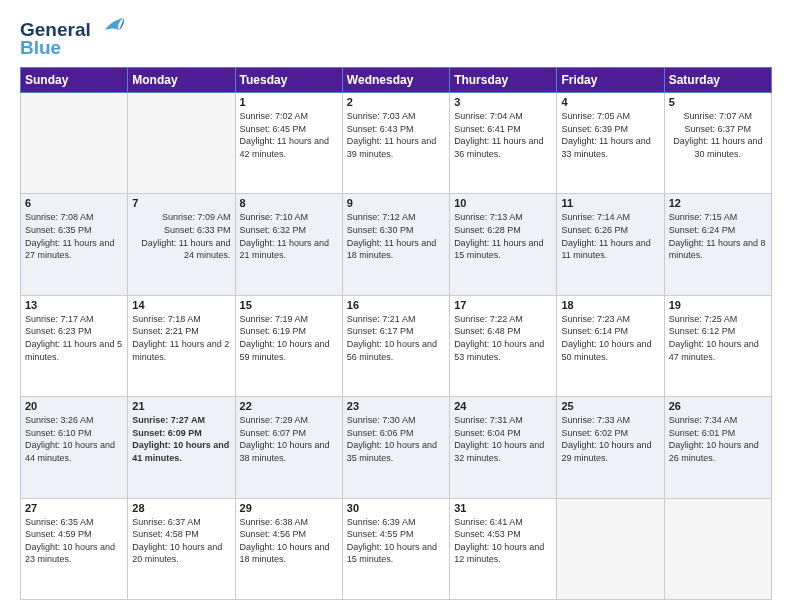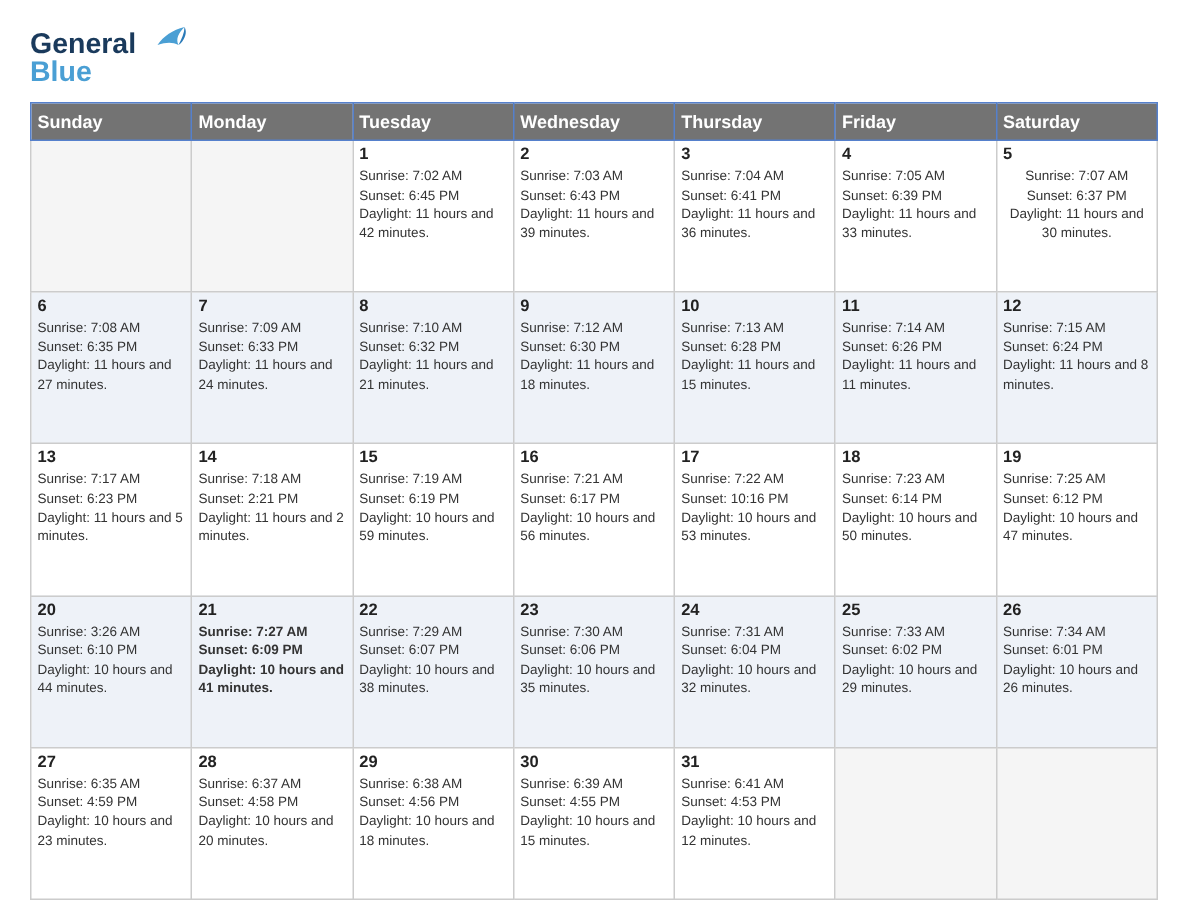--- a/index.html
+++ b/index.html
@@ -42,21 +42,21 @@
       color: #333;
     }
     .calendar {
       flex: 1;
       border: 1px solid #ccc;
       border-collapse: collapse;
       width: 100%;
       table-layout: fixed;
     }
     .calendar th {
-      background: #737373;
+      background: #4c1d95;
       color: #fff;
       font-size: 12px;
       font-weight: bold;
       padding: 5px 4px;
       text-align: left;
       border: 1px solid #5580cc;
     }
     .calendar td {
       border: 1px solid #ccc;
       vertical-align: top;
@@ -158,21 +158,21 @@
         </tr>
         <tr class="row-alt">
           <td>
             <div class="day-num">6</div>
             <div class="day-info" style="white-space: pre-line;">Sunrise: 7:08 AM
 Sunset: 6:35 PM
 Daylight: 11 hours and 27 minutes.</div>
           </td>
           <td>
             <div class="day-num">7</div>
-            <div class="day-info" style="white-space: pre-line;">Sunrise: 7:09 AM
+            <div class="day-info" style="white-space: pre-line; text-align: right;">Sunrise: 7:09 AM
 Sunset: 6:33 PM
 Daylight: 11 hours and 24 minutes.</div>
           </td>
           <td>
             <div class="day-num">8</div>
             <div class="day-info" style="white-space: pre-line;">Sunrise: 7:10 AM
 Sunset: 6:32 PM
 Daylight: 11 hours and 21 minutes.</div>
           </td>
           <td>
@@ -221,21 +221,21 @@
           </td>
           <td>
             <div class="day-num">16</div>
             <div class="day-info" style="white-space: pre-line;">Sunrise: 7:21 AM
 Sunset: 6:17 PM
 Daylight: 10 hours and 56 minutes.</div>
           </td>
           <td>
             <div class="day-num">17</div>
             <div class="day-info" style="white-space: pre-line;">Sunrise: 7:22 AM
-Sunset: 10:16 PM
+Sunset: 6:48 PM
 Daylight: 10 hours and 53 minutes.</div>
           </td>
           <td>
             <div class="day-num">18</div>
             <div class="day-info" style="white-space: pre-line;">Sunrise: 7:23 AM
 Sunset: 6:14 PM
 Daylight: 10 hours and 50 minutes.</div>
           </td>
           <td>
             <div class="day-num">19</div>

